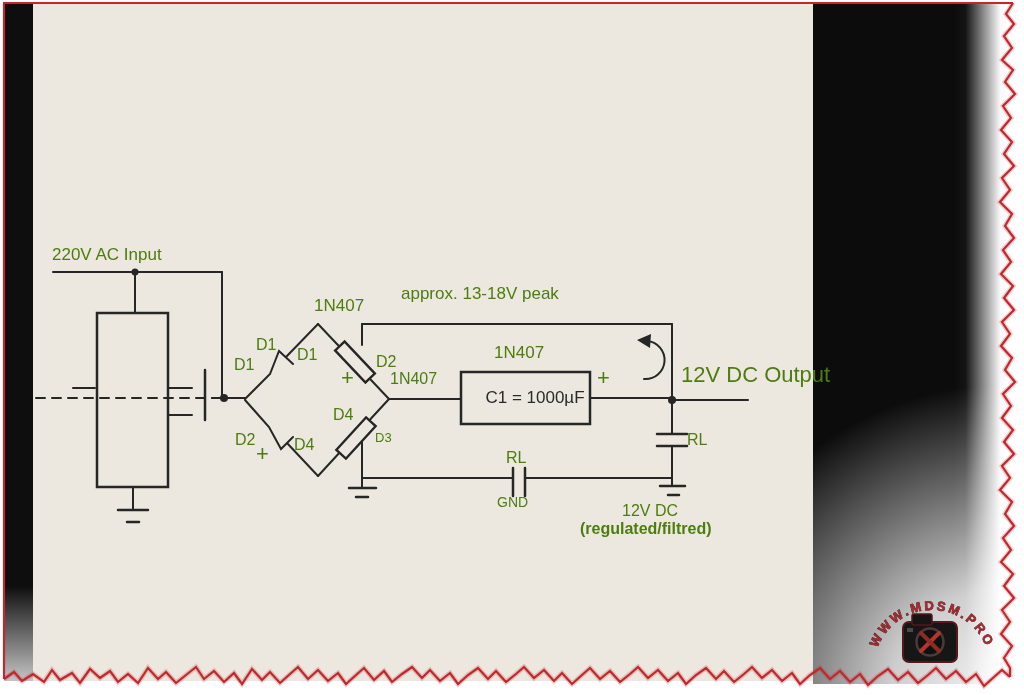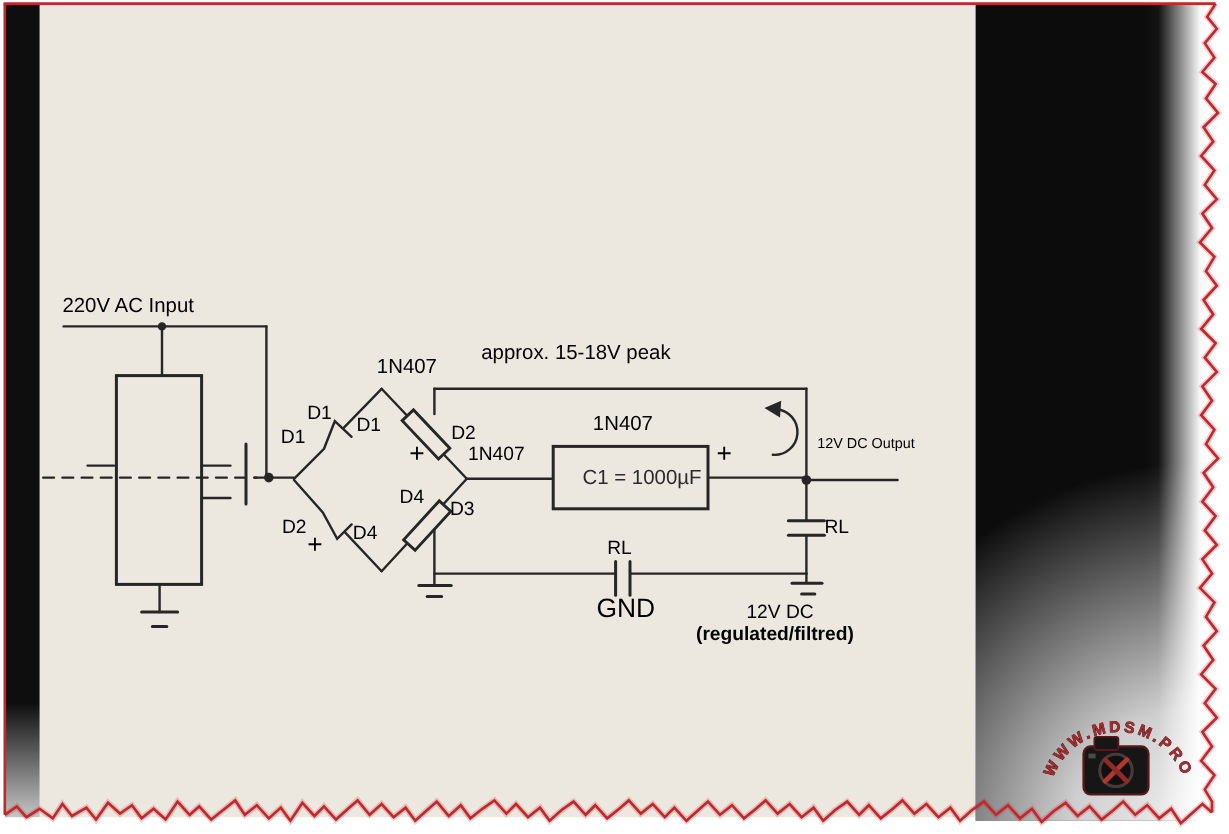--- a/index.html
+++ b/index.html
@@ -5,21 +5,21 @@
   html,body{margin:0;padding:0;background:#fff;width:1024px;height:695px;overflow:hidden;}
   #root{position:relative;width:1024px;height:695px;background:#ffffff;font-family:"Liberation Sans",sans-serif;}
   .cream{position:absolute;left:33px;top:3px;width:780px;height:678px;background:#ece8df;}
   .left-bar{position:absolute;left:4px;top:3px;width:29px;height:678px;
     background:linear-gradient(to bottom,#0e0e0e 0%,#0e0e0e 86%,#8f8f8f 96%,#c6c6c6 100%);}
   .right-bar{position:absolute;left:813px;top:3px;width:193px;height:681px;
     background:
       radial-gradient(circle at 100% 103%, rgba(255,255,255,.97) 0%, rgba(255,255,255,.8) 16%, rgba(255,255,255,0) 44%),
       linear-gradient(to right,#0c0c0c 0%,#0c0c0c 73%,#141414 79%,rgba(248,248,248,.92) 97%,#fdfdfd 100%);}
   svg.overlay{position:absolute;left:0;top:0;width:1024px;height:695px;pointer-events:none;}
-  .lbl{position:absolute;color:#000000;white-space:nowrap;line-height:1.1;}
+  .lbl{position:absolute;color:#4d7c0f;white-space:nowrap;line-height:1.1;}
   .cap-box-label{position:absolute;left:461px;top:372px;width:148px;height:52px;
     display:flex;align-items:center;justify-content:center;font-size:17px;color:#2a2a2a;}
 </style>
 </head>
 <body>
 
 <div id="root">
 
   <div class="cream"></div>
   <div class="left-bar"></div>
@@ -128,42 +128,42 @@
       <g stroke="#c1272d" stroke-width="2.2">
         <path d="M3 3 H1013"></path>
         <path d="M4 3 V679"></path>
         <polyline points="4,679 14,672 22,681 33,674 44,682 52,670 60,680 72,673 80,683 90,669 100,678 110,671 118,682 128,674 138,683 148,668 158,679 166,672 176,683 186,675 196,667 204,679 214,671 224,682 234,673 242,684 252,669 262,680 270,672 280,683 290,674 298,667 308,679 318,670 328,681 338,673 346,684 356,675 364,668 374,680 384,671 392,682 402,674 412,667 422,678 430,670 440,681 450,673 458,684 468,675 478,668 488,679 496,671 506,682 516,674 524,667 534,678 544,670 554,681 562,673 572,684 582,675 590,668 600,679 610,671 620,682 630,674 638,667 648,678 658,670 668,681 678,673 686,684 696,675 706,668 716,679 724,671 734,682 744,674 752,667 762,678 772,670 782,681 792,673 800,684 810,675 820,668 830,679 840,671 850,682 860,674 868,685 878,676 888,669 898,680 908,672 918,683 928,675 936,668 946,679 956,671 966,682 976,674 984,686 994,677 1002,670 1010,677"></polyline>
         <polyline points="1013,3 1006,14 1014,24 1004,36 1012,48 1002,60 1013,70 1005,82 1015,94 1003,106 1011,118 1001,130 1012,142 1004,154 1014,166 1002,178 1010,190 1000,202 1012,214 1005,226 1014,238 1003,250 1011,262 1001,274 1013,286 1004,298 1014,310 1002,322 1010,334 1001,346 1012,358 1005,370 1015,382 1003,394 1011,406 1002,418 1013,430 1004,442 1014,454 1002,466 1010,478 1000,490 1012,502 1005,514 1014,526 1003,538 1011,550 1001,562 1013,574 1004,586 1014,598 1002,610 1010,622 1001,634 1012,646 1004,658 1010,668 1010,677"></polyline>
       </g>
     </g>
   </svg>
 
   <div class="lbl" style="left:52px;top:246px;font-size:17px;">220V AC Input</div>
-  <div class="lbl" style="left:401px;top:285px;font-size:17px;">approx. 15-18V peak</div>
+  <div class="lbl" style="left:401px;top:285px;font-size:17px;">approx. 13-18V peak</div>
   <div class="lbl" style="left:314px;top:297px;font-size:17px;">1N407</div>
 
   <div class="lbl" style="left:256px;top:336px;font-size:16px;">D1</div>
   <div class="lbl" style="left:297px;top:346px;font-size:16px;">D1</div>
   <div class="lbl" style="left:234px;top:356px;font-size:16px;">D1</div>
 
   <div class="lbl" style="left:376px;top:353px;font-size:16px;">D2</div>
   <div class="lbl" style="left:390px;top:370px;font-size:16px;">1N407</div>
   <div class="lbl" style="left:341px;top:366px;font-size:22px;">+</div>
 
   <div class="lbl" style="left:333px;top:406px;font-size:16px;">D4</div>
   <div class="lbl" style="left:235px;top:431px;font-size:16px;">D2</div>
   <div class="lbl" style="left:256px;top:442px;font-size:22px;">+</div>
   <div class="lbl" style="left:294px;top:436px;font-size:16px;">D4</div>
-  <div class="lbl" style="left:375px;top:416px;font-size:16px;">D3</div>
+  <div class="lbl" style="left:375px;top:431px;font-size:13px;">D3</div>
 
   <div class="lbl" style="left:494px;top:344px;font-size:17px;">1N407</div>
   <div class="cap-box-label">C1 = 1000µF</div>
   <div class="lbl" style="left:597px;top:366px;font-size:22px;">+</div>
 
-  <div class="lbl" style="left:681px;top:363px;font-size:12px;text-align:center;">12V DC Output</div>
+  <div class="lbl" style="left:681px;top:363px;font-size:22px;text-align:center;">12V DC Output</div>
   <div class="lbl" style="left:687px;top:431px;font-size:16px;">RL</div>
   <div class="lbl" style="left:506px;top:449px;font-size:16px;">RL</div>
-  <div class="lbl" style="left:497px;top:495px;font-size:22px;">GND</div>
+  <div class="lbl" style="left:497px;top:495px;font-size:14px;">GND</div>
 
   <div class="lbl" style="left:622px;top:502px;font-size:16px;text-align:center;">12V DC</div>
   <div class="lbl" style="left:580px;top:520px;font-size:16px;font-weight:bold;">(regulated/filtred)</div>
 
 </div>
 
 </body></html>

